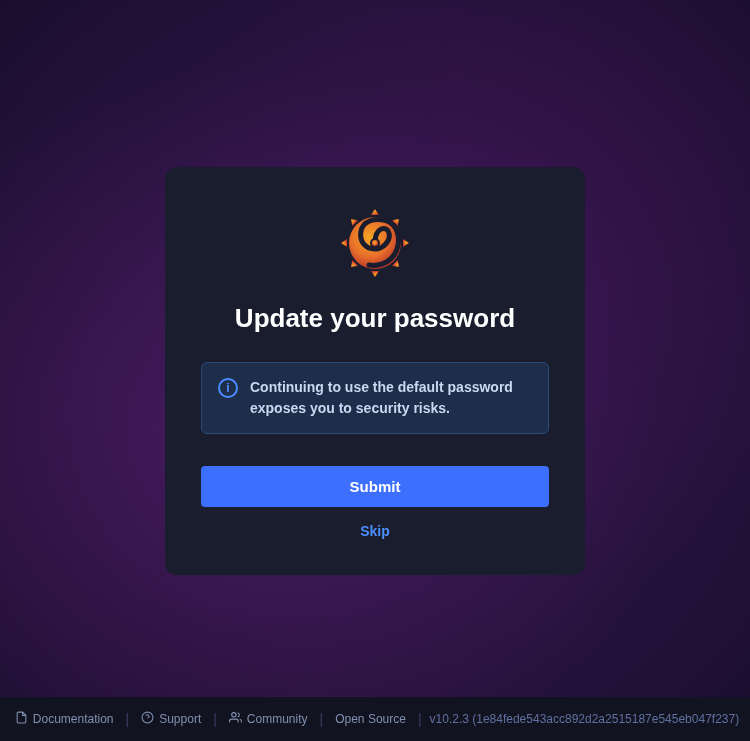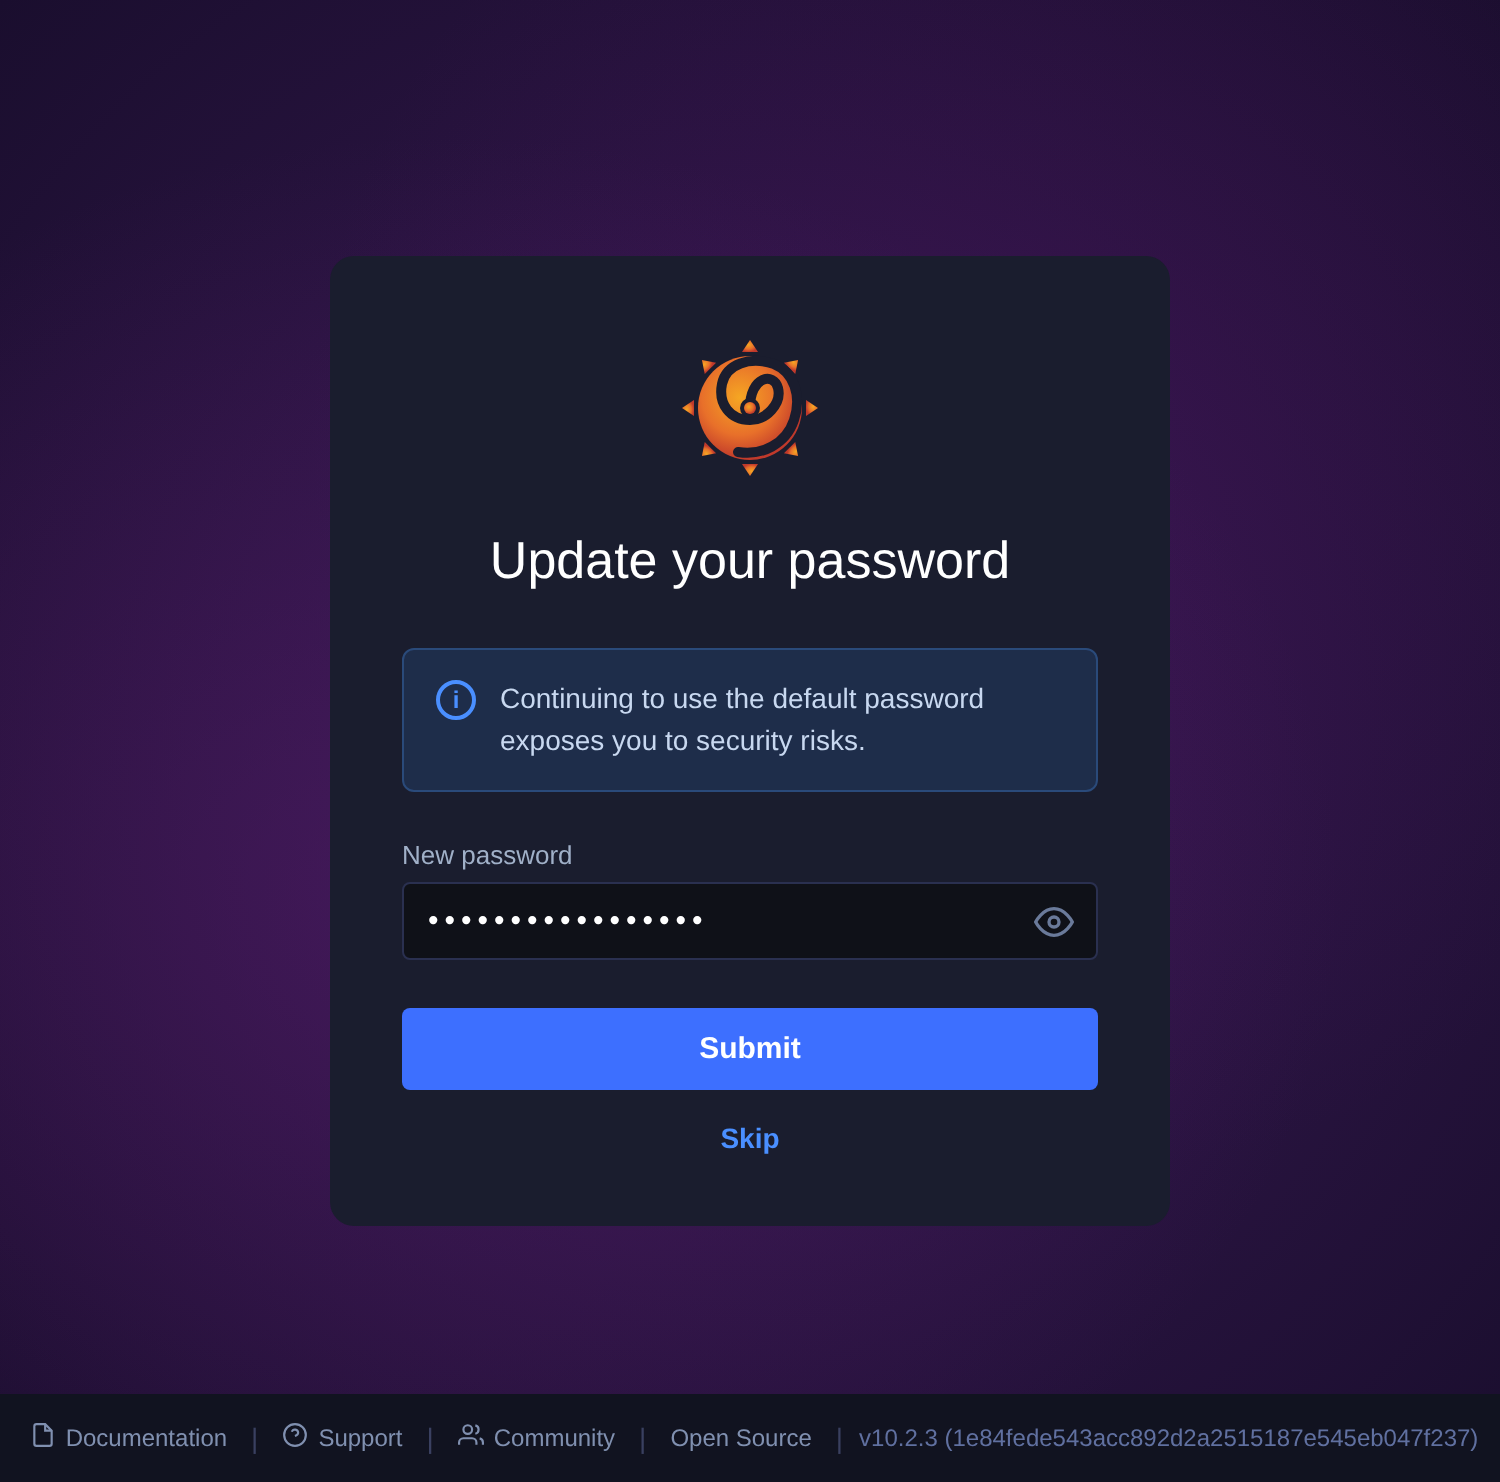--- a/index.html
+++ b/index.html
@@ -42,21 +42,21 @@
     }
 
     .logo-svg {
       width: 72px;
       height: 72px;
     }
 
     .page-title {
       color: #ffffff;
       font-size: 26px;
-      font-weight: 400;
+      font-weight: 700;
       margin-bottom: 28px;
       text-align: center;
     }
 
     .info-box {
       background: #1e2d4a;
       border: 1px solid #2a4a7a;
       border-radius: 6px;
       padding: 14px 16px;
       display: flex;
@@ -79,20 +79,21 @@
       align-items: center;
       justify-content: center;
       font-size: 12px;
       margin-top: 1px;
     }
 
     .info-text {
       color: #c8d8f0;
       font-size: 14px;
       line-height: 1.5;
+      font-weight: bold;
     }
 
     .field-group {
       width: 100%;
       margin-bottom: 16px;
     }
 
     .field-label {
       color: #a0b0c8;
       font-size: 13px;
@@ -228,32 +229,20 @@
     </svg>
   </div>
 
   <h1 class="page-title">Update your password</h1>
 
   <div class="info-box">
     <div class="info-icon">i</div>
     <span class="info-text">Continuing to use the default password exposes you to security risks.</span>
   </div>
 
-  <div class="field-group">
-    <label class="field-label">New password</label>
-    <div class="input-wrap">
-      <input type="password" class="password-input" value="secretpassword123" style="">
-      <button class="eye-btn">
-        <svg width="20" height="20" viewBox="0 0 24 24" fill="none" stroke="currentColor" stroke-width="2" stroke-linecap="round" stroke-linejoin="round">
-          <path d="M1 12s4-8 11-8 11 8 11 8-4 8-11 8-11-8-11-8z"></path>
-          <circle cx="12" cy="12" r="3"></circle>
-        </svg>
-      </button>
-    </div>
-  </div>
 
 
   <button class="submit-btn">Submit</button>
 
   <button class="skip-link">Skip</button>
 </div>
 
 <footer class="footer">
   <a class="footer-item">
     <span>

